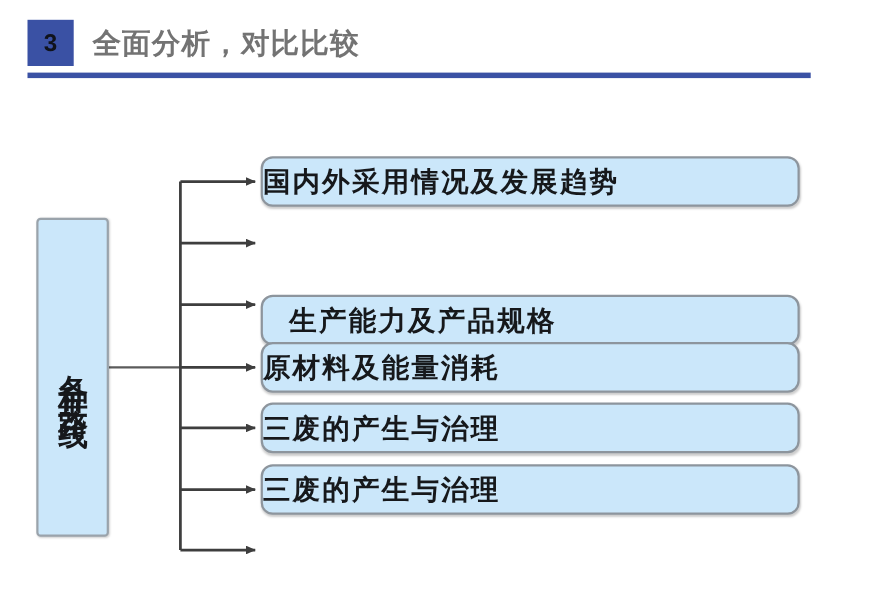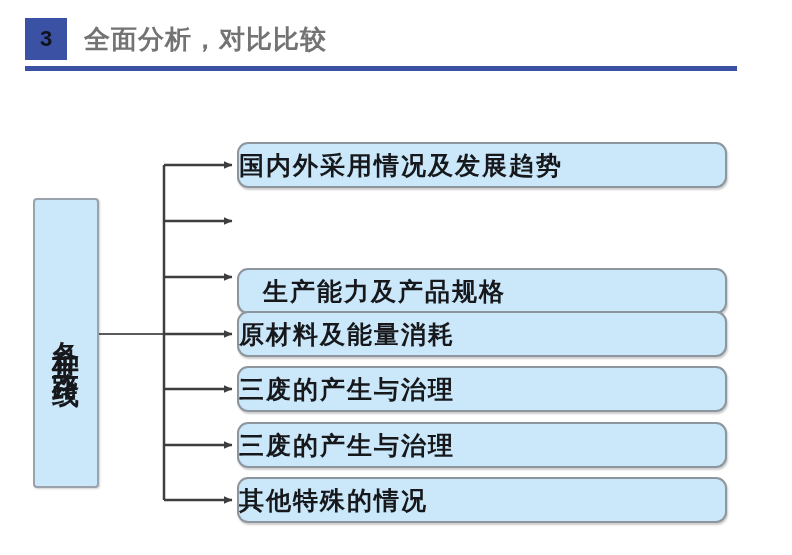--- a/index.html
+++ b/index.html
@@ -177,17 +177,14 @@
   </div>
   <div class="leaf-node" style="top:231px;">
     <span class="leaf-label">原材料及能量消耗</span>
   </div>
   <div class="leaf-node" style="top:286px;">
     <span class="leaf-label">三废的产生与治理</span>
   </div>
   <div class="leaf-node" style="top:342px;">
     <span class="leaf-label">三废的产生与治理</span>
   </div>
-  <div class="leaf-node" style="top:397px;">
-    <span class="leaf-label">其他特殊的情况</span>
-  </div>
 
 </div>
 
 </body></html>

